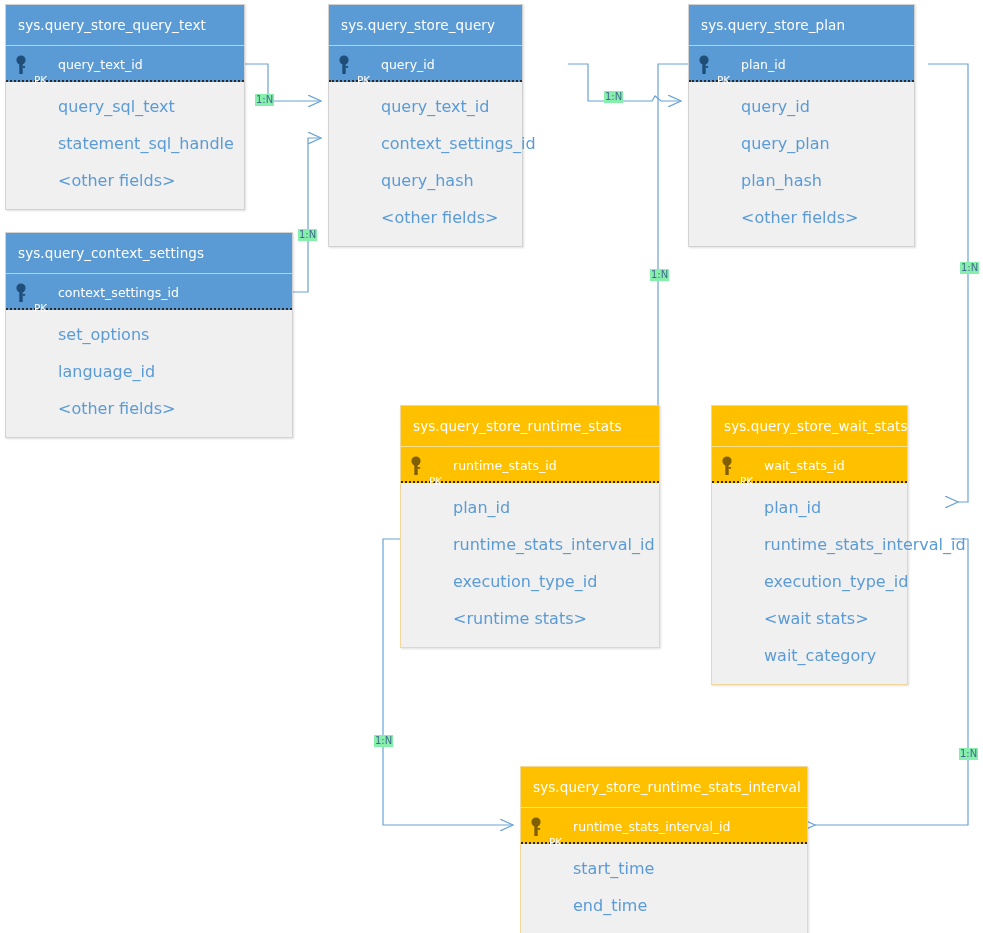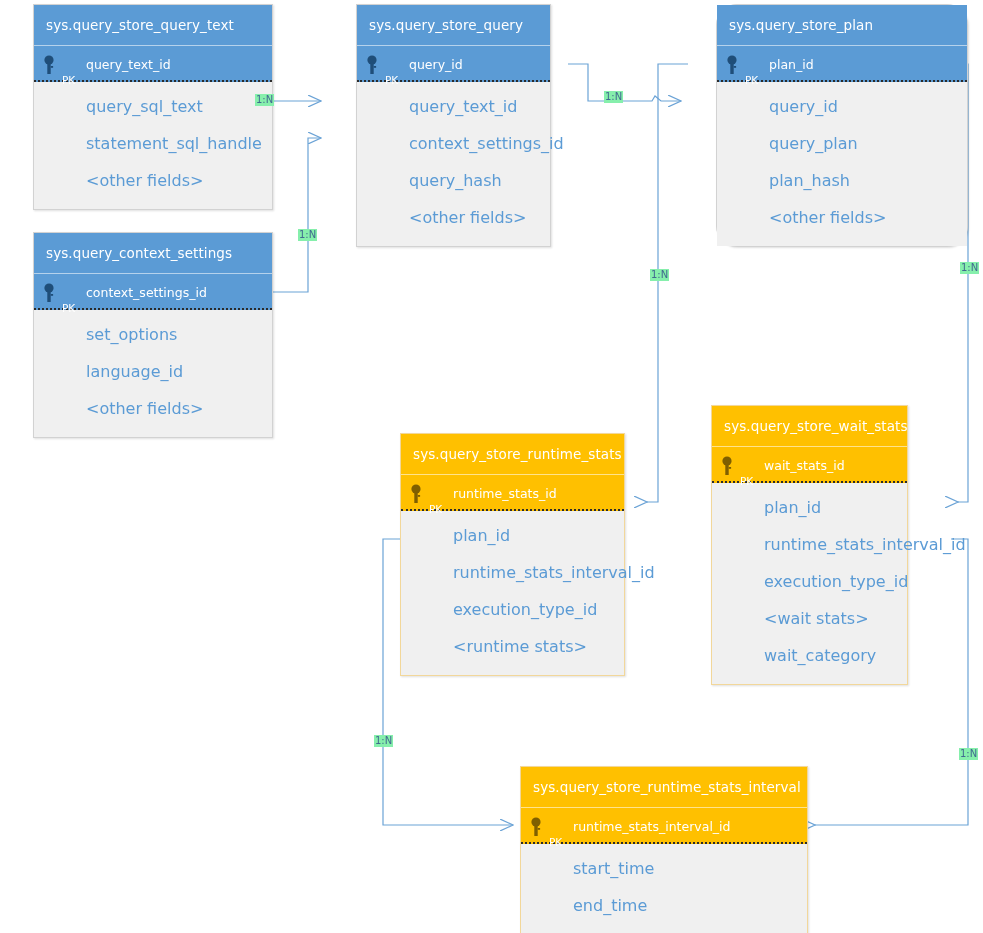--- a/index.html
+++ b/index.html
@@ -50,21 +50,21 @@
   .entity .fields{padding:6px 0 10px 0;background:#f0f0f0;}
   .entity .field{
     height:37px;line-height:37px;
     padding-left:52px;
     font-size:16px;
     color:#5b9bd5;
     white-space:nowrap;
   }
 
   
-  .entity.blue{border-color:#d2d2d2;margin-left:28px;}
+  .entity.blue{border-color:#d2d2d2;}
   .entity.blue .hdr{background:#5b9bd5;}
   .entity.blue .pkrow{background:#5b9bd5;}
   
   .entity.orange{border-color:#f2d79a;}
   .entity.orange .hdr{background:#ffc000;}
   .entity.orange .pkrow{background:#ffc000;}
 
   
   .keyicon{position:absolute;left:10px;top:9px;width:13px;height:20px;}
   .keyicon svg{display:block;}
@@ -154,62 +154,62 @@
       <span class="pkname">query_id</span>
     </div>
     <div class="fields">
       <div class="field">query_text_id</div>
       <div class="field">context_settings_id</div>
       <div class="field">query_hash</div>
       <div class="field">&lt;other fields&gt;</div>
     </div>
   </div>
 
-  <div class="entity blue" style="left:688px;top:4px;width:252px;border-radius:21px;">
+  <div class="entity blue" style="left:688px;top:4px;width:227px;">
     <div class="hdr">sys.query_store_plan</div>
     <div class="pkrow">
       <span class="keyicon">
         <svg width="13" height="20" viewBox="0 0 13 20">
             <circle cx="5" cy="5" r="4.6" fill="#1f4e79"></circle>
             <rect x="3.3" y="7" width="3.4" height="12" fill="#1f4e79"></rect>
             <rect x="6.7" y="11" width="2.4" height="1.8" fill="#1f4e79"></rect>
           </svg>
       </span>
       <span class="pklabel">PK</span>
       <span class="pkname">plan_id</span>
     </div>
     <div class="fields">
       <div class="field">query_id</div>
       <div class="field">query_plan</div>
       <div class="field">plan_hash</div>
       <div class="field">&lt;other fields&gt;</div>
     </div>
   </div>
 
-  <div class="entity blue" style="left:5px;top:232px;width:240px;">
+  <div class="entity blue" style="left:5px;top:232px;width:288px;">
     <div class="hdr">sys.query_context_settings</div>
     <div class="pkrow">
       <span class="keyicon">
         <svg width="13" height="20" viewBox="0 0 13 20">
             <circle cx="5" cy="5" r="4.6" fill="#1f4e79"></circle>
             <rect x="3.3" y="7" width="3.4" height="12" fill="#1f4e79"></rect>
             <rect x="6.7" y="11" width="2.4" height="1.8" fill="#1f4e79"></rect>
           </svg>
       </span>
       <span class="pklabel">PK</span>
       <span class="pkname">context_settings_id</span>
     </div>
     <div class="fields">
       <div class="field">set_options</div>
       <div class="field">language_id</div>
       <div class="field">&lt;other fields&gt;</div>
     </div>
   </div>
 
-  <div class="entity orange" style="left:400px;top:405px;width:225px;margin-top:28px;">
+  <div class="entity orange" style="left:400px;top:405px;width:260px;">
     <div class="hdr">sys.query_store_runtime_stats</div>
     <div class="pkrow">
       <span class="keyicon">
         <svg width="13" height="20" viewBox="0 0 13 20">
             <circle cx="5" cy="5" r="4.6" fill="#7f5f00"></circle>
             <rect x="3.3" y="7" width="3.4" height="12" fill="#7f5f00"></rect>
             <rect x="6.7" y="11" width="2.4" height="1.8" fill="#7f5f00"></rect>
           </svg>
       </span>
       <span class="pklabel">PK</span>

